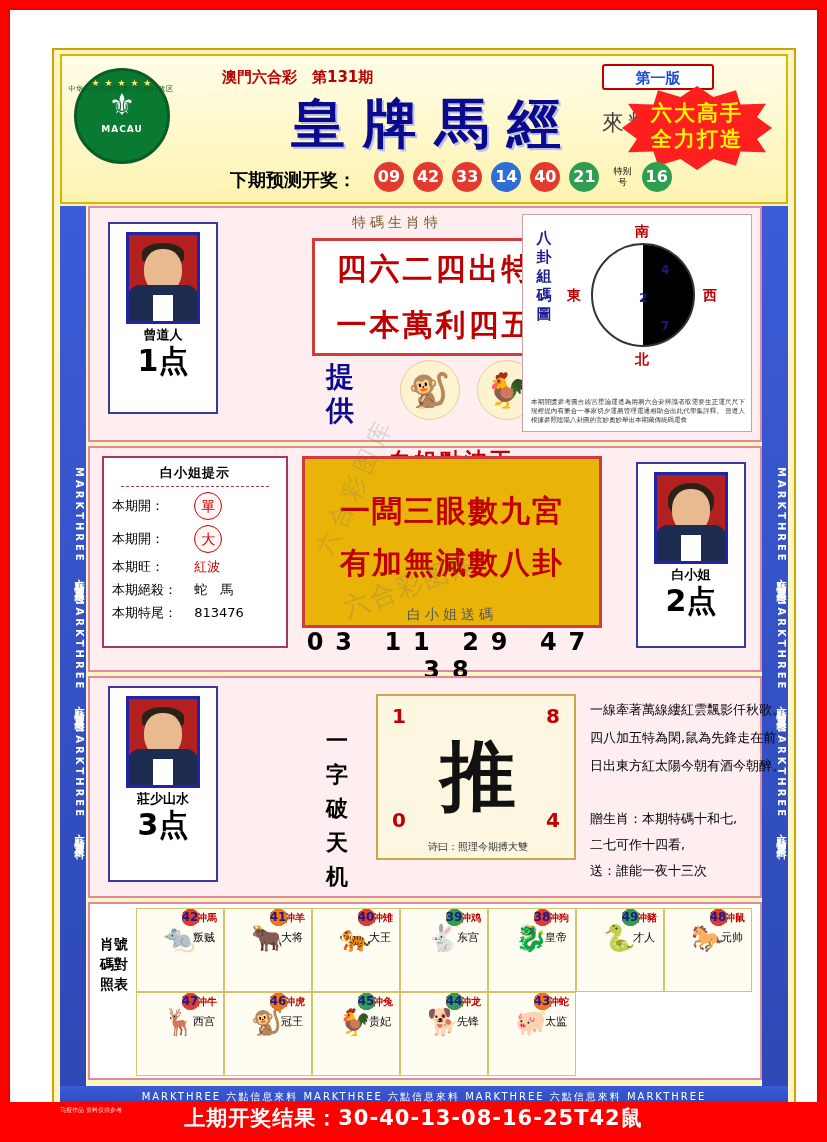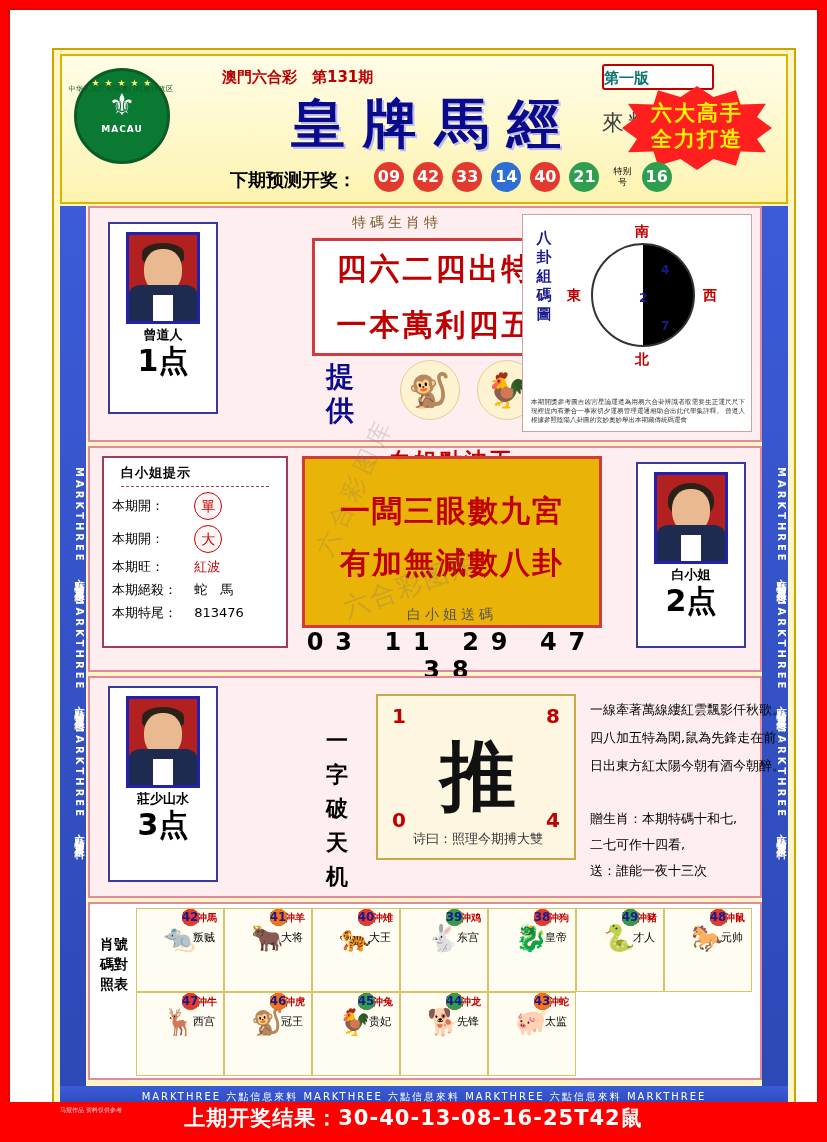--- a/index.html
+++ b/index.html
@@ -41,21 +41,21 @@
   .logo-cn{
     position:absolute;left:4px;top:28px;width:110px;text-align:center;
     font-size:7px;color:#0a5c27;letter-spacing:0.5px;
   }
   .issue{
     position:absolute;left:160px;top:12px;font-size:15px;color:#b80000;font-weight:bold;
   }
   .edition{
     position:absolute;left:540px;top:8px;width:112px;height:26px;
     border:2px solid #c00000;background:#fff;border-radius:3px;
-    color:#0f766e;font-weight:bold;font-size:15px;text-align:left;line-height:24px;
+    color:#1d4ed8;font-weight:bold;font-size:15px;text-align:center;line-height:24px;
     box-sizing:border-box;
   }
   .title{
     position:absolute;left:185px;top:32px;font-size:54px;font-weight:bold;
     color:#0a0a8c;letter-spacing:18px;
     text-shadow:2px 2px 0 #bcbcf0;
     font-family:"DejaVu Sans","Liberation Sans",sans-serif;
     margin-left:44px;
   }
   .sub-title{
@@ -165,21 +165,21 @@
   
   .sec2{
     position:absolute;left:78px;top:436px;width:674px;height:226px;
     background:#ffeef0;border:2px solid #e08aa0;box-sizing:border-box;
   }
   .lady-tips{
     position:absolute;left:12px;top:8px;width:186px;height:192px;
     background:#fff;border:2px solid #a23b5b;box-sizing:border-box;
   }
   .lady-tips h4{
-    margin:6px 17px 4px;font-size:13px;color:#000;font-weight:bold;
+    margin:6px 17px 4px;text-align:center;font-size:13px;color:#000;font-weight:bold;
     letter-spacing:1px;border-bottom:1px dashed #a23b5b;padding-bottom:4px;
   }
   .tip-row{font-size:13px;color:#000;margin:5px 0 5px 8px;}
   .tip-row .k{display:inline-block;width:78px;}
   .circlev{
     display:inline-block;width:26px;height:26px;border-radius:50%;
     border:1px solid #c00;color:#c00;text-align:center;line-height:26px;font-size:14px;
     background:#fff6f6;vertical-align:middle;
   }
   .tip-red{color:#c00000;}
@@ -223,21 +223,21 @@
     background:#fdf6e0;border:2px solid #c9a84a;box-sizing:border-box;position:absolute;
   }
   .push-char{
     position:absolute;left:0;top:30px;width:200px;text-align:center;
     font-size:76px;font-weight:bold;color:#111;
   }
   .corner{position:absolute;font-size:20px;font-weight:bold;color:#c00000;}
   .c-tl{left:14px;top:8px;} .c-tr{right:14px;top:8px;}
   .c-bl{left:14px;bottom:26px;} .c-br{right:14px;bottom:26px;}
   .poem-line{
-    position:absolute;left:0;bottom:10px;width:200px;text-align:center;font-size:13px;color:#333;
+    position:absolute;left:0;bottom:4px;width:200px;text-align:center;font-size:10px;color:#333;
   }
   .verses{
     position:absolute;left:500px;top:18px;width:170px;font-size:13px;color:#000;line-height:28px;
   }
   .verses .v{white-space:nowrap;}
   .gift{
     position:absolute;left:500px;top:128px;width:176px;font-size:13px;color:#000;line-height:26px;
   }
   .gift .ind{}
 

